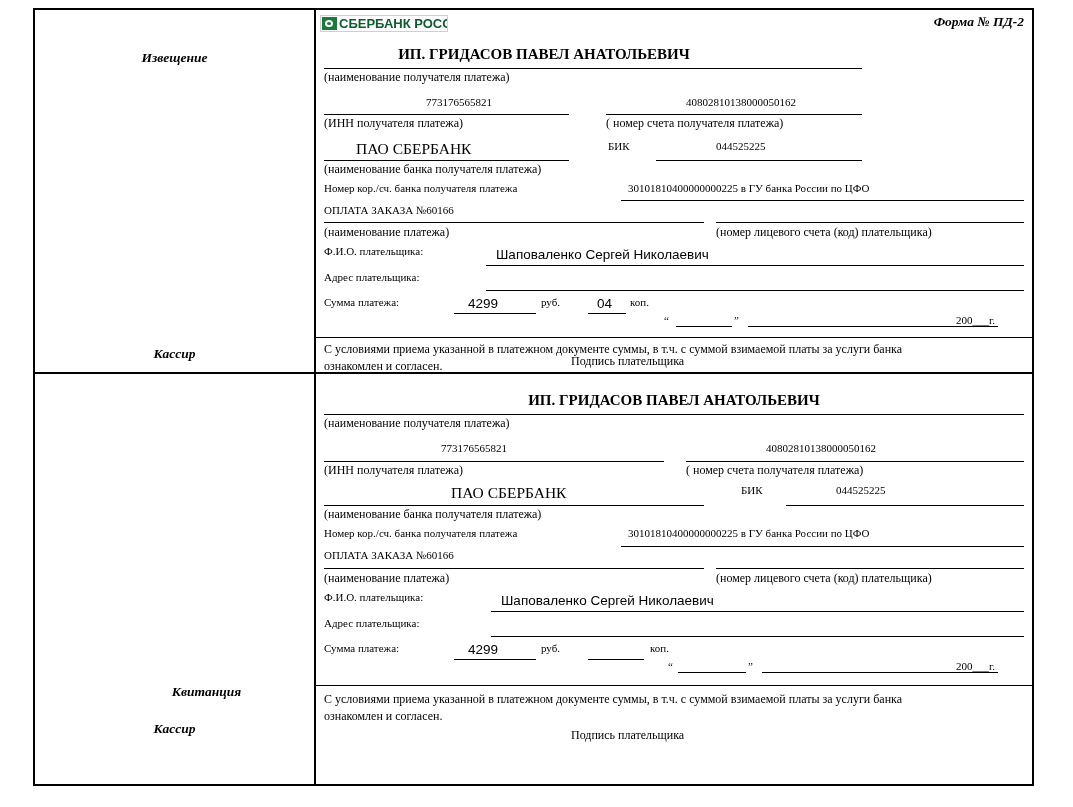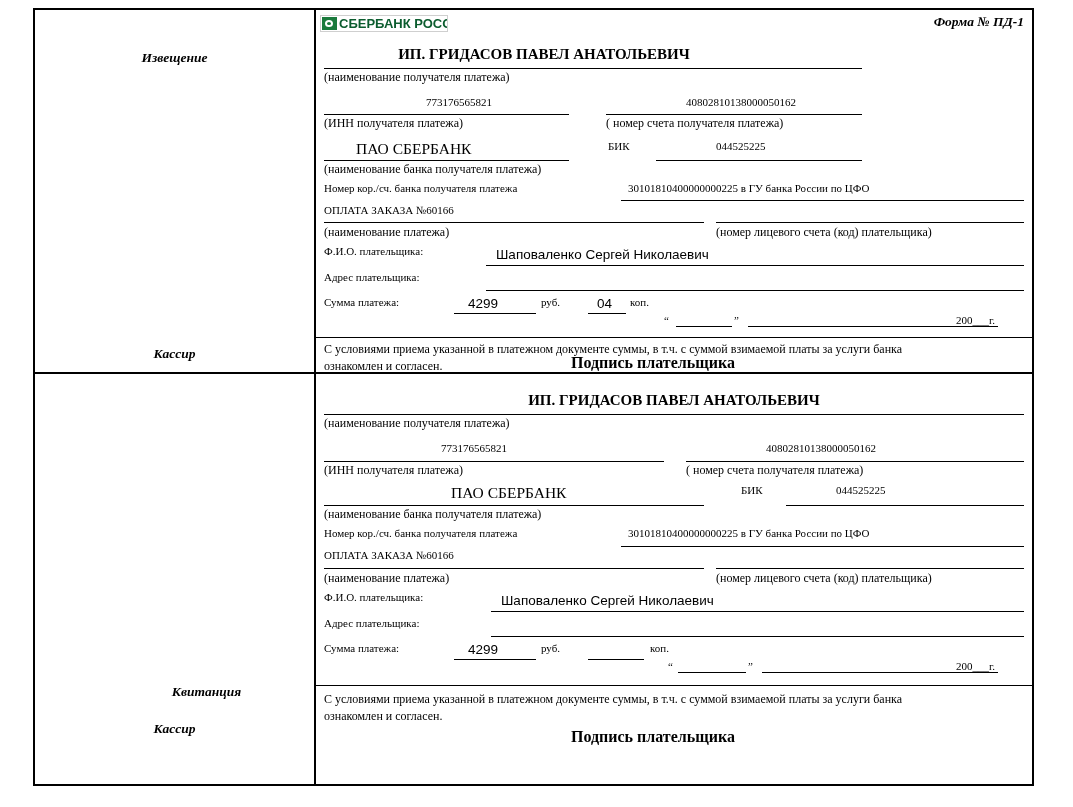--- a/index.html
+++ b/index.html
@@ -150,22 +150,22 @@
     font-family: "Liberation Sans", sans-serif;
     font-size: 13.5px;
   }
   .small-note {
     position: absolute;
     font-size: 12px;
     line-height: 1.45;
   }
   .bold-center {
     position: absolute;
-    font-weight: bold;
-    font-size: 16px;
+    font-weight: normal;
+    font-size: 12px;
   }
   .hrule {
     position: absolute;
     left: 0;
     right: 0;
     border-bottom: 1px solid #000;
     height: 0;
   }
 </style>
 </head>
@@ -181,21 +181,21 @@
         <div class="side-label" style="top:336px;">Кассир</div>
       </div>
 
       <div class="right-col">
 
         <div class="sber-logo">
           <span class="mark"></span>
           <span class="txt">СБЕРБАНК РОССИИ</span>
         </div>
 
-        <div class="form-no">Форма № ПД-1</div>
+        <div class="form-no">Форма № ПД-2</div>
 
         <div class="qr"></div>
 
         <div class="payee-name" style="top:36px; left:0; right:260px;">ИП. ГРИДАСОВ ПАВЕЛ АНАТОЛЬЕВИЧ</div>
         <div class="line" style="left:8px; width:538px; top:58px;"></div>
         <div class="cap" style="left:8px; width:538px; top:60px;">(наименование получателя платежа)</div>
 
         <div class="fld" style="left:110px; top:86px;">773176565821</div>
         <div class="line" style="left:8px; width:245px; top:104px;"></div>
         <div class="cap" style="left:8px; width:245px; top:106px;">(ИНН получателя платежа)</div>

